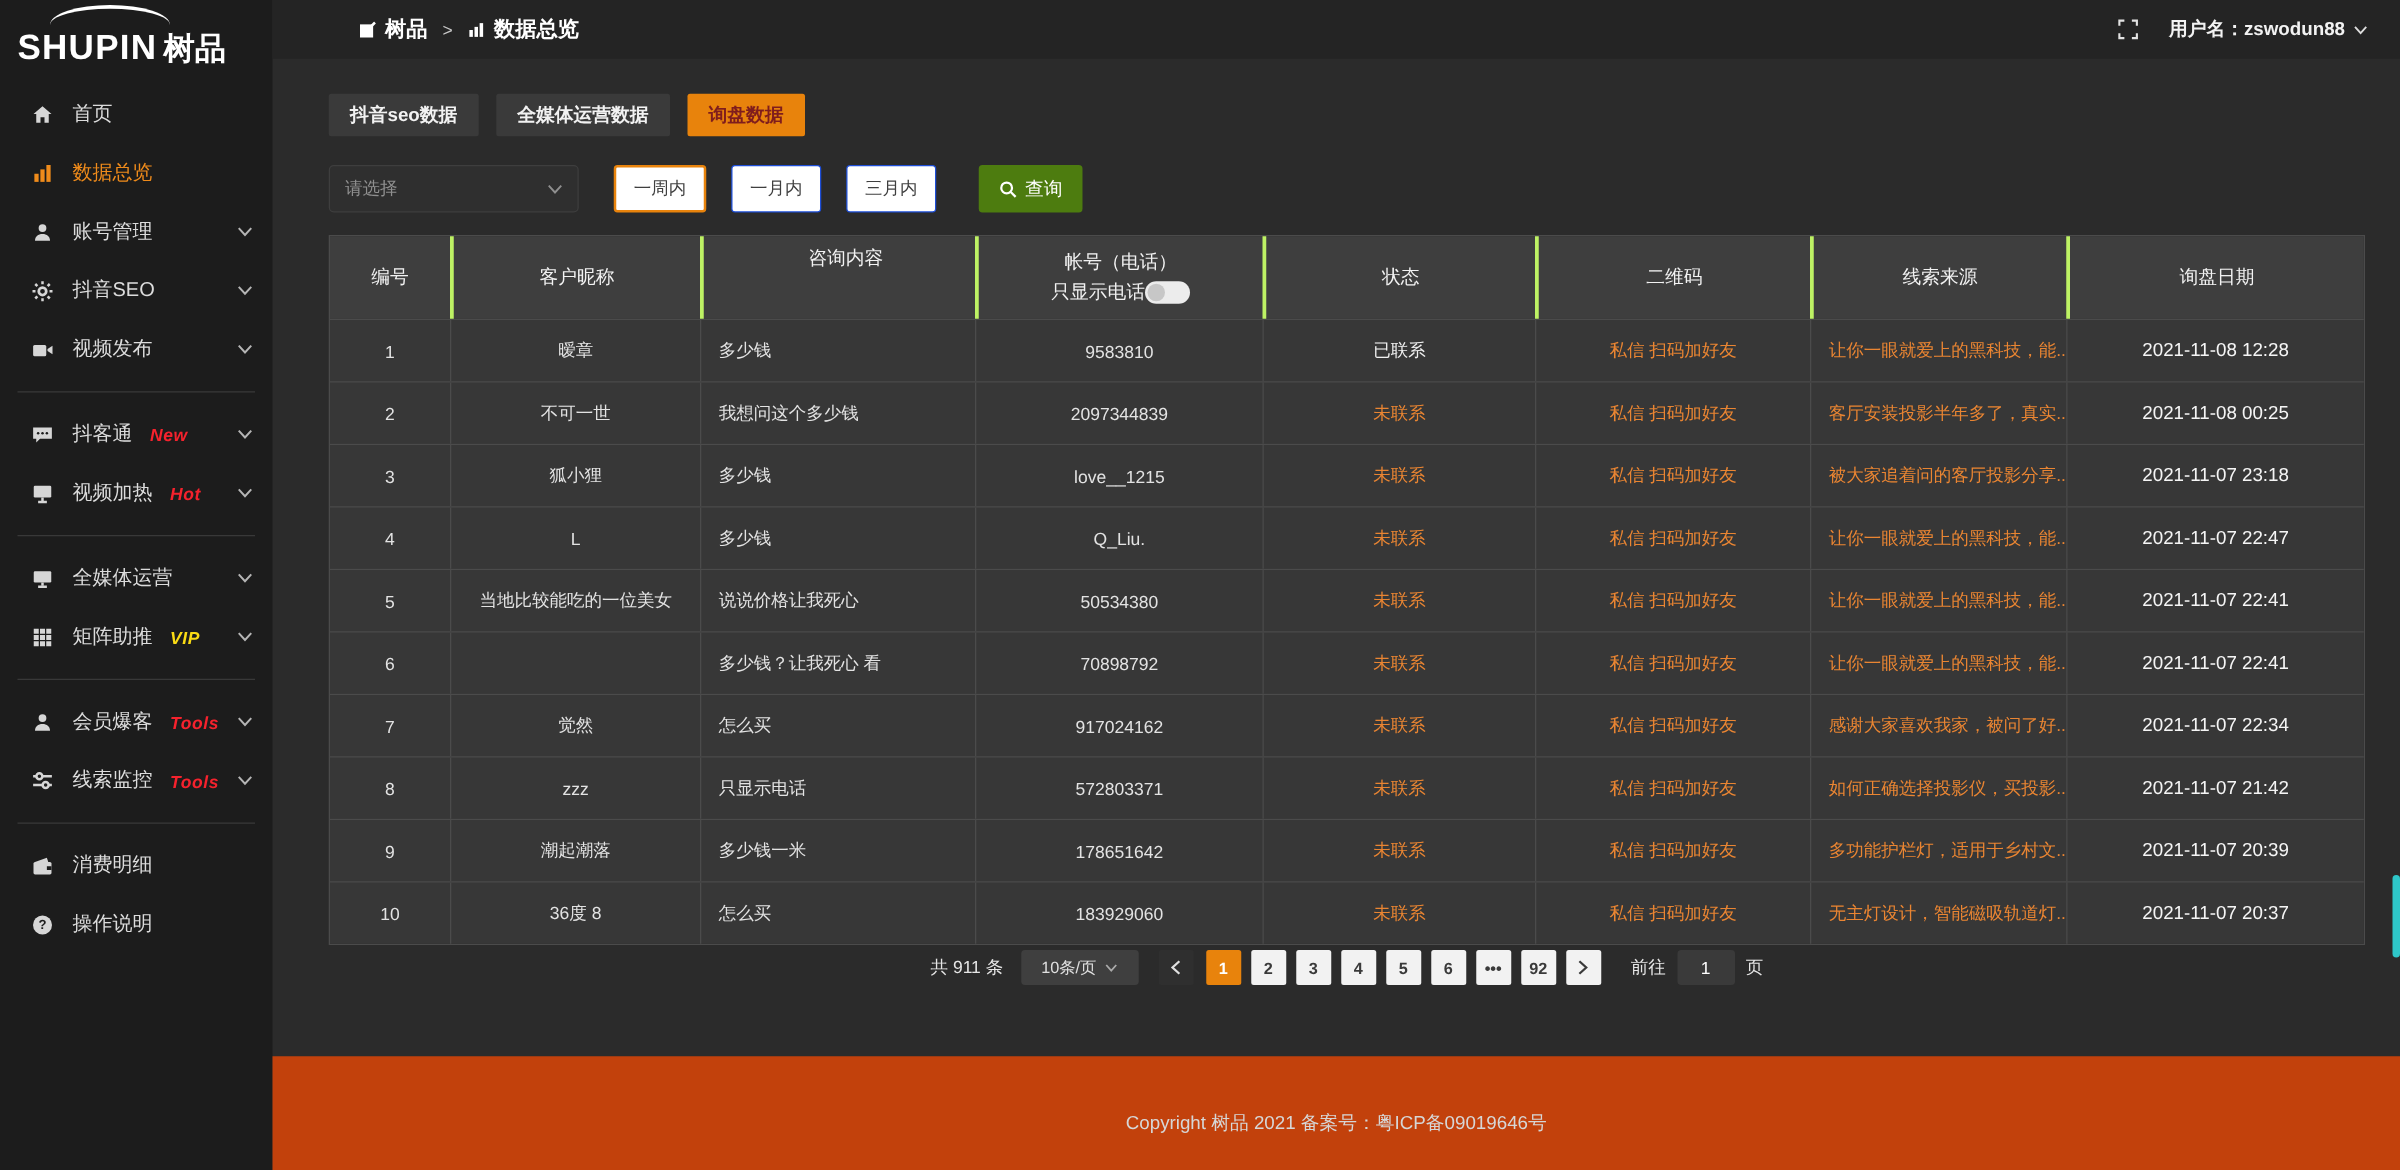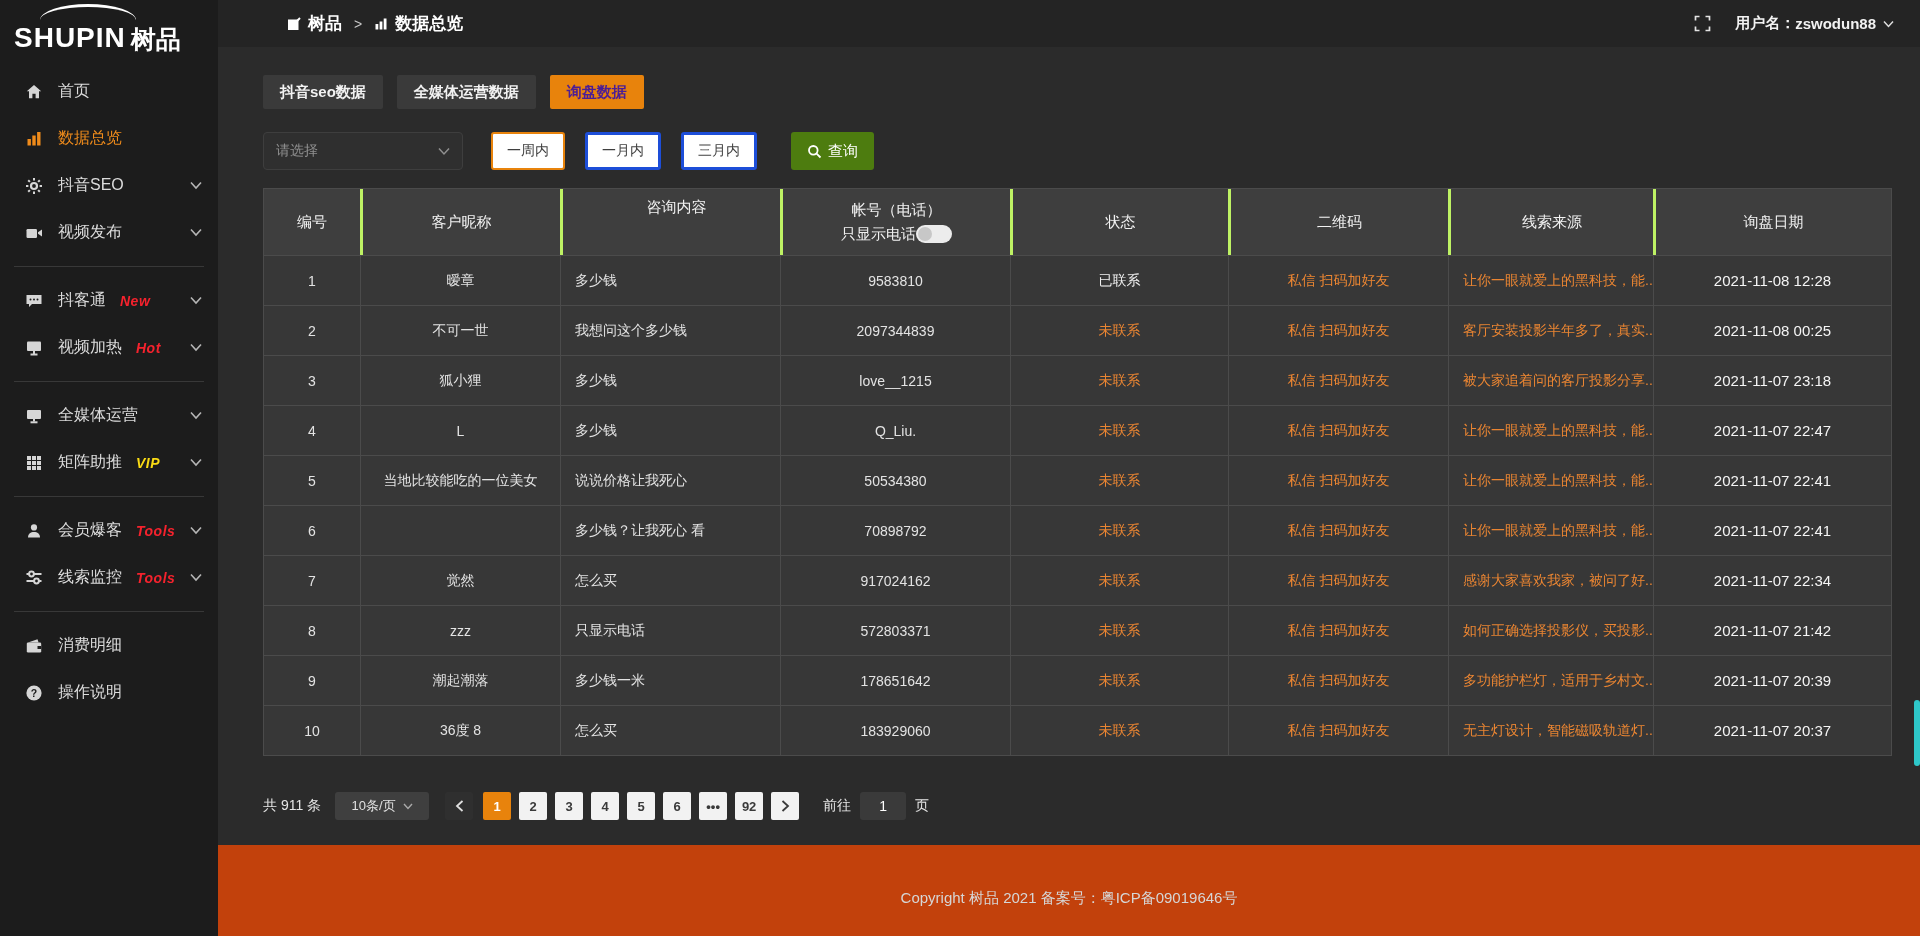--- a/index.html
+++ b/index.html
@@ -31,26 +31,26 @@
   .crumb-sep { color:#c9c9c9; font-size:14px; margin:0 12px; font-weight:400; }
   .topbar-right { display:flex; align-items:center; gap:24px; }
   .fullscreen { display:flex; cursor:pointer; color:#e3e3e3; }
   .userbox { display:flex; align-items:center; font-size:15px; font-weight:600; color:#f2f2f2; cursor:pointer; }
   .userbox .chevron { margin-left:7px; display:flex; color:#ddd; }
 
   .content { padding:28px 28px 0 45px; flex:1; }
 
   .tabs { display:flex; gap:14px; }
   .tab { height:34px; padding:0 17px; background:#3a3a3a; color:#f2f2f2; font-size:15px; display:flex; align-items:center; border-radius:2px; cursor:pointer; font-weight:600; }
-  .tab.active { background:#e8830c; color:#4c1d95; }
+  .tab.active { background:#e8830c; color:#7f1d1d; }
 
   .filter-row { margin-top:23px; display:flex; align-items:center; gap:20px; }
   .select { width:200px; height:38px; background:#2f2f2f; border:1px solid #3e3e3e; border-radius:4px; color:#8f8f8f; font-size:14px; display:flex; align-items:center; justify-content:space-between; padding:0 12px; cursor:pointer; margin-right:8px; }
   .select .chevron { display:flex; color:#8f8f8f; }
-  .range-btn { height:38px; padding:0 14px; background:#ffffff; color:#3f3f3f; font-size:14px; border-radius:3px; display:flex; align-items:center; justify-content:center; cursor:pointer; border:3px solid #1d4ed8; }
+  .range-btn { height:38px; padding:0 14px; background:#ffffff; color:#3f3f3f; font-size:14px; border-radius:3px; display:flex; align-items:center; justify-content:center; cursor:pointer; border:1px solid #1d4ed8; }
   .range-btn.active { border:2px solid #e8830c; }
   .search-btn { height:38px; padding:0 16px; margin-left:14px; background:#4d7c0f; color:#fff; font-size:15px; border-radius:3px; display:flex; align-items:center; gap:6px; cursor:pointer; font-weight:400; }
 
   
   .table { margin-top:18px; border:1px solid #4b4b4b; }
   .thead, .tr { display:grid; grid-template-columns:96px 200px 220px 230px 218px 220px 205px 1fr; }
   .thead { background:#3e3e3e; min-height:66px; align-items:center; }
   .th { text-align:center; color:#f2f2f2; font-size:15px; padding:6px 4px; border-left:3px solid #bef264; align-self:stretch; display:flex; flex-direction:column; align-items:center; justify-content:center; line-height:1.6; }
   .th:first-child { border-left:none; }
   .th.left, .td.left { justify-content:flex-start; text-align:left; padding-left:14px; }
@@ -60,21 +60,21 @@
   .tr { height:50px; background:#373737; border-top:1px solid #4b4b4b; align-items:center; }
   .td { font-size:14px; color:#e3e3e3; text-align:center; padding:0 8px; border-left:1px solid #4b4b4b; align-self:stretch; display:flex; align-items:center; justify-content:center; white-space:nowrap; overflow:hidden; }
   .td:first-child { border-left:none; }
   .td.left { justify-content:flex-start; }
   .td.orange { color:#ea8532; cursor:pointer; }
   .td.c-status { color:#ea8532; }
   .td.c-status.contacted { color:#f0f0f0; }
   .td.c-date { font-size:15px; color:#f5f5f5; }
 
   
-  .pagination { display:flex; align-items:center; margin-top:36px; font-size:14px; color:#e6e6e6; }
+  .pagination { display:flex; align-items:center; margin-top:4px; font-size:14px; color:#e6e6e6;justify-content:center; }
   .pg-total { margin-right:14px; }
   .size-select { width:94px; height:28px; background:#3f3f3f; border-radius:3px; display:flex; align-items:center; justify-content:center; gap:7px; font-size:13px; color:#e0e0e0; cursor:pointer; margin-right:16px; }
   .size-select .chevron { display:flex; color:#aaa; }
   .pg-btn { min-width:28px; height:28px; border-radius:2px; display:flex; align-items:center; justify-content:center; font-size:13px; font-weight:700; margin-right:8px; cursor:pointer; padding:0 4px; }
   .pg-prev { background:#2f2f2f; color:#e0e0e0; margin-right:10px; }
   .pg-page { background:#f2f2f2; color:#3a3a3a; }
   .pg-page.active { background:#e8830c; color:#fff; }
   .pg-next { background:#f2f2f2; color:#3a3a3a; }
   .goto-label { margin-left:16px; }
   .goto-input { width:46px; height:28px; background:#3a3a3a; border:none; border-radius:3px; color:#fff; text-align:center; font-size:14px; margin:0 9px; font-family:inherit; }
@@ -109,20 +109,34 @@
         <span class="icon">
           <svg width="18" height="18" viewBox="0 0 18 18">
               <rect x="2.5" y="9" width="3.4" height="6.5" fill="currentColor"></rect>
               <rect x="7.3" y="5.5" width="3.4" height="10" fill="currentColor"></rect>
               <rect x="12.1" y="2" width="3.4" height="13.5" fill="currentColor"></rect>
             </svg>
         </span>
         <span>数据总览</span>
       </div>
 
+      <div class="nav-item">
+        <span class="icon">
+          <svg width="18" height="18" viewBox="0 0 18 18">
+              <circle cx="9" cy="5.4" r="3.1" fill="currentColor"></circle>
+              <path d="M3 15.6 c0-3.7 2.6-5.5 6-5.5 s6 1.8 6 5.5 Z" fill="currentColor"></path>
+            </svg>
+        </span>
+        <span>账号管理</span>
+        <span class="chev">
+            <svg width="12" height="9" viewBox="0 0 12 9">
+              <path d="M1 1.5 L6 7 L11 1.5" fill="none" stroke="currentColor" stroke-width="1.6"></path>
+            </svg>
+          </span>
+      </div>
 
       <div class="nav-item">
         <span class="icon">
           <svg width="18" height="18" viewBox="0 0 18 18">
               <circle cx="9" cy="9" r="3" fill="none" stroke="currentColor" stroke-width="2.2"></circle>
               <g stroke="currentColor" stroke-width="2">
                 <line x1="9" y1="1" x2="9" y2="3.4"></line>
                 <line x1="9" y1="14.6" x2="9" y2="17"></line>
                 <line x1="1" y1="9" x2="3.4" y2="9"></line>
                 <line x1="14.6" y1="9" x2="17" y2="9"></line>

